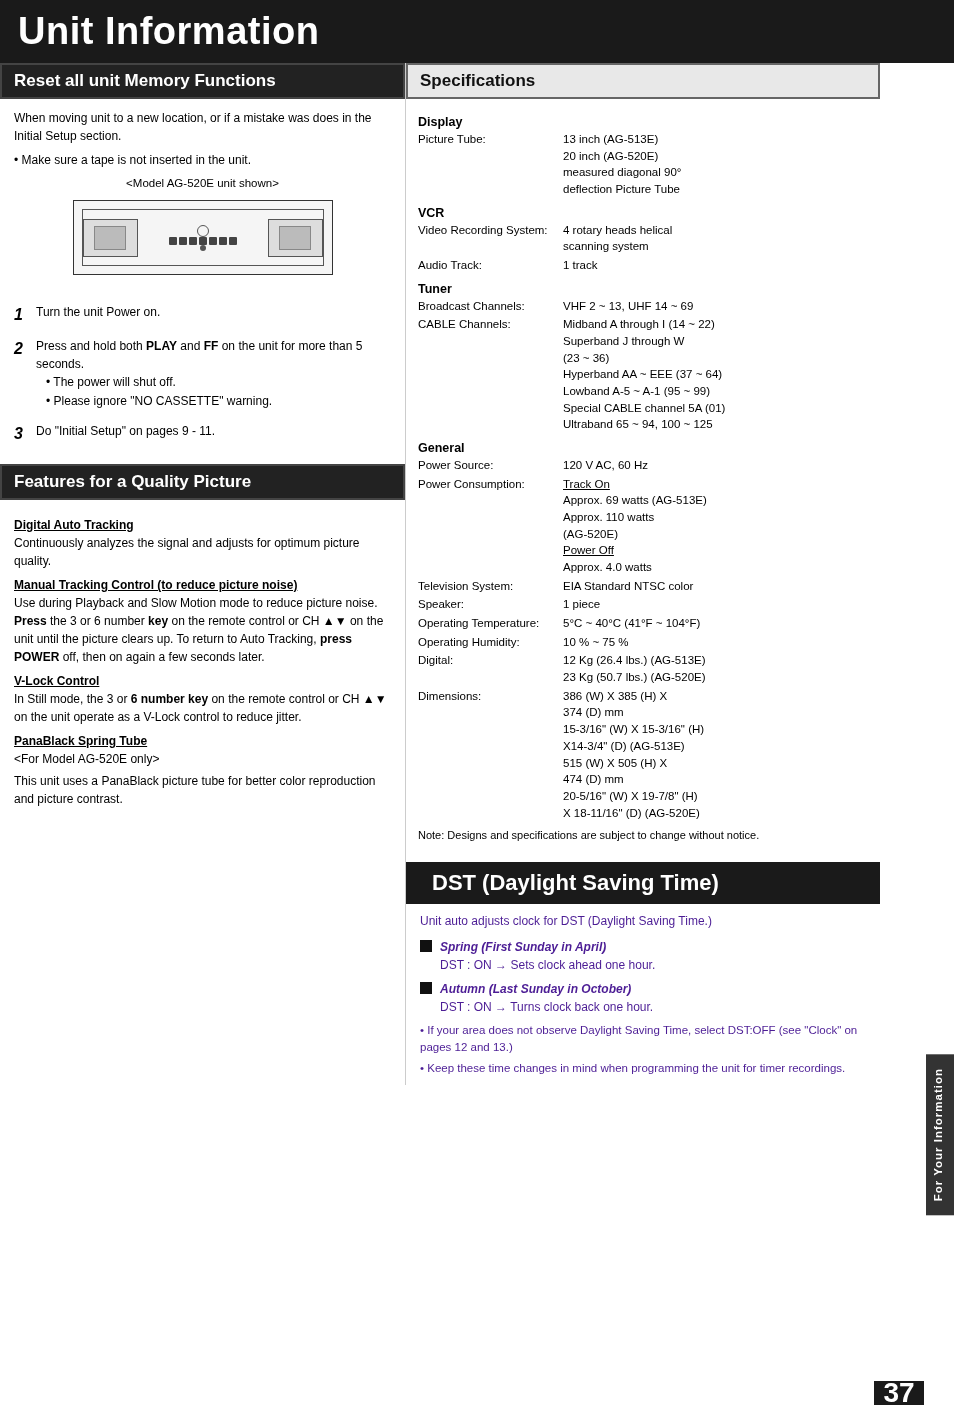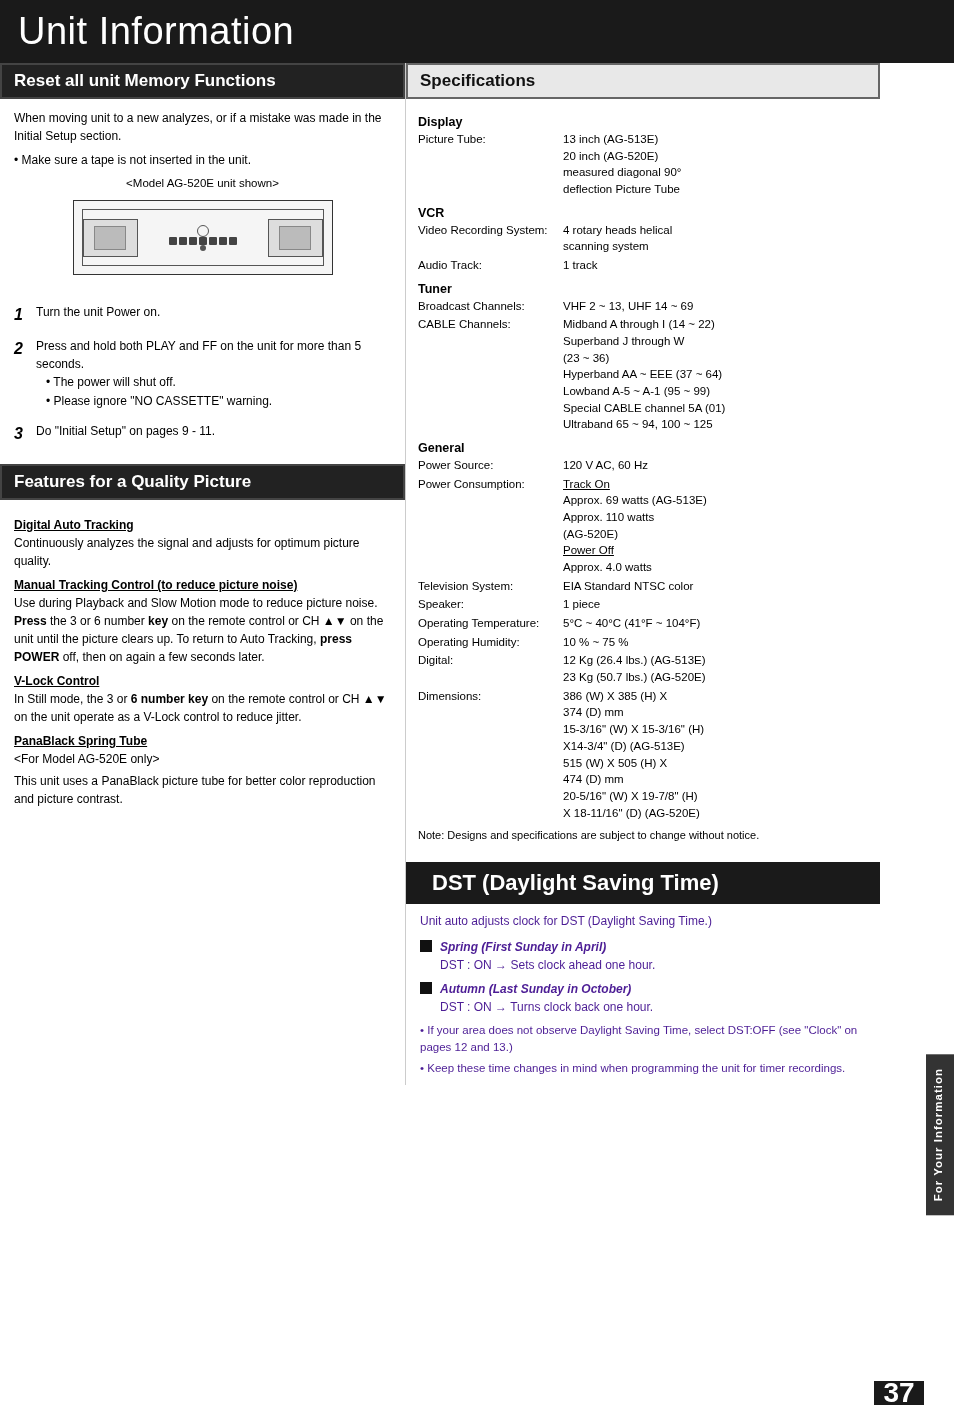--- a/index.html
+++ b/index.html
@@ -11,21 +11,21 @@
       min-height: 1415px;
       position: relative;
       overflow: hidden;
     }
 
     
     .page-title {
       background: #1a1a1a;
       color: #fff;
       font-size: 38px;
-      font-weight: normal;
+      font-weight: bold;
       padding: 10px 18px 10px 18px;
       letter-spacing: 0.5px;
     }
 
     
     .main-content {
       display: flex;
       flex-direction: row;
       width: 100%;
     }
@@ -167,21 +167,21 @@
       font-size: 16px;
       font-weight: bold;
       font-style: italic;
       min-width: 22px;
       margin-top: 0;
     }
     .step-text {
       font-size: 12px;
       flex: 1;
     }
-    .step-text .bold { font-weight: normal; }
+    .step-text .bold { font-weight: bold; }
     .step-sub {
       margin-left: 10px;
       font-size: 12px;
       line-height: 1.6;
     }
 
     
     .features-section {
       padding: 10px 14px;
     }
@@ -315,21 +315,21 @@
 
 <div class="page-title">Unit Information</div>
 
 <div class="main-content">
 
   <div class="left-col">
 
     <div class="section-header">Reset all unit Memory Functions</div>
 
     <div class="reset-section">
-      <p>When moving unit to a new analyzes, or if a mistake was made in the Initial Setup section.</p>
+      <p>When moving unit to a new location, or if a mistake was does in the Initial Setup section.</p>
       <p>• Make sure a tape is not inserted in the unit.</p>
       <p class="model-note">&lt;Model AG-520E unit shown&gt;</p>
 
       <div class="vcr-diagram">
         <div class="vcr-inner">
           <div class="vcr-tape-left"></div>
           <div class="vcr-mid">
             <div class="vcr-circle"></div>
             <div class="vcr-buttons">
               <div class="vcr-btn"></div>

